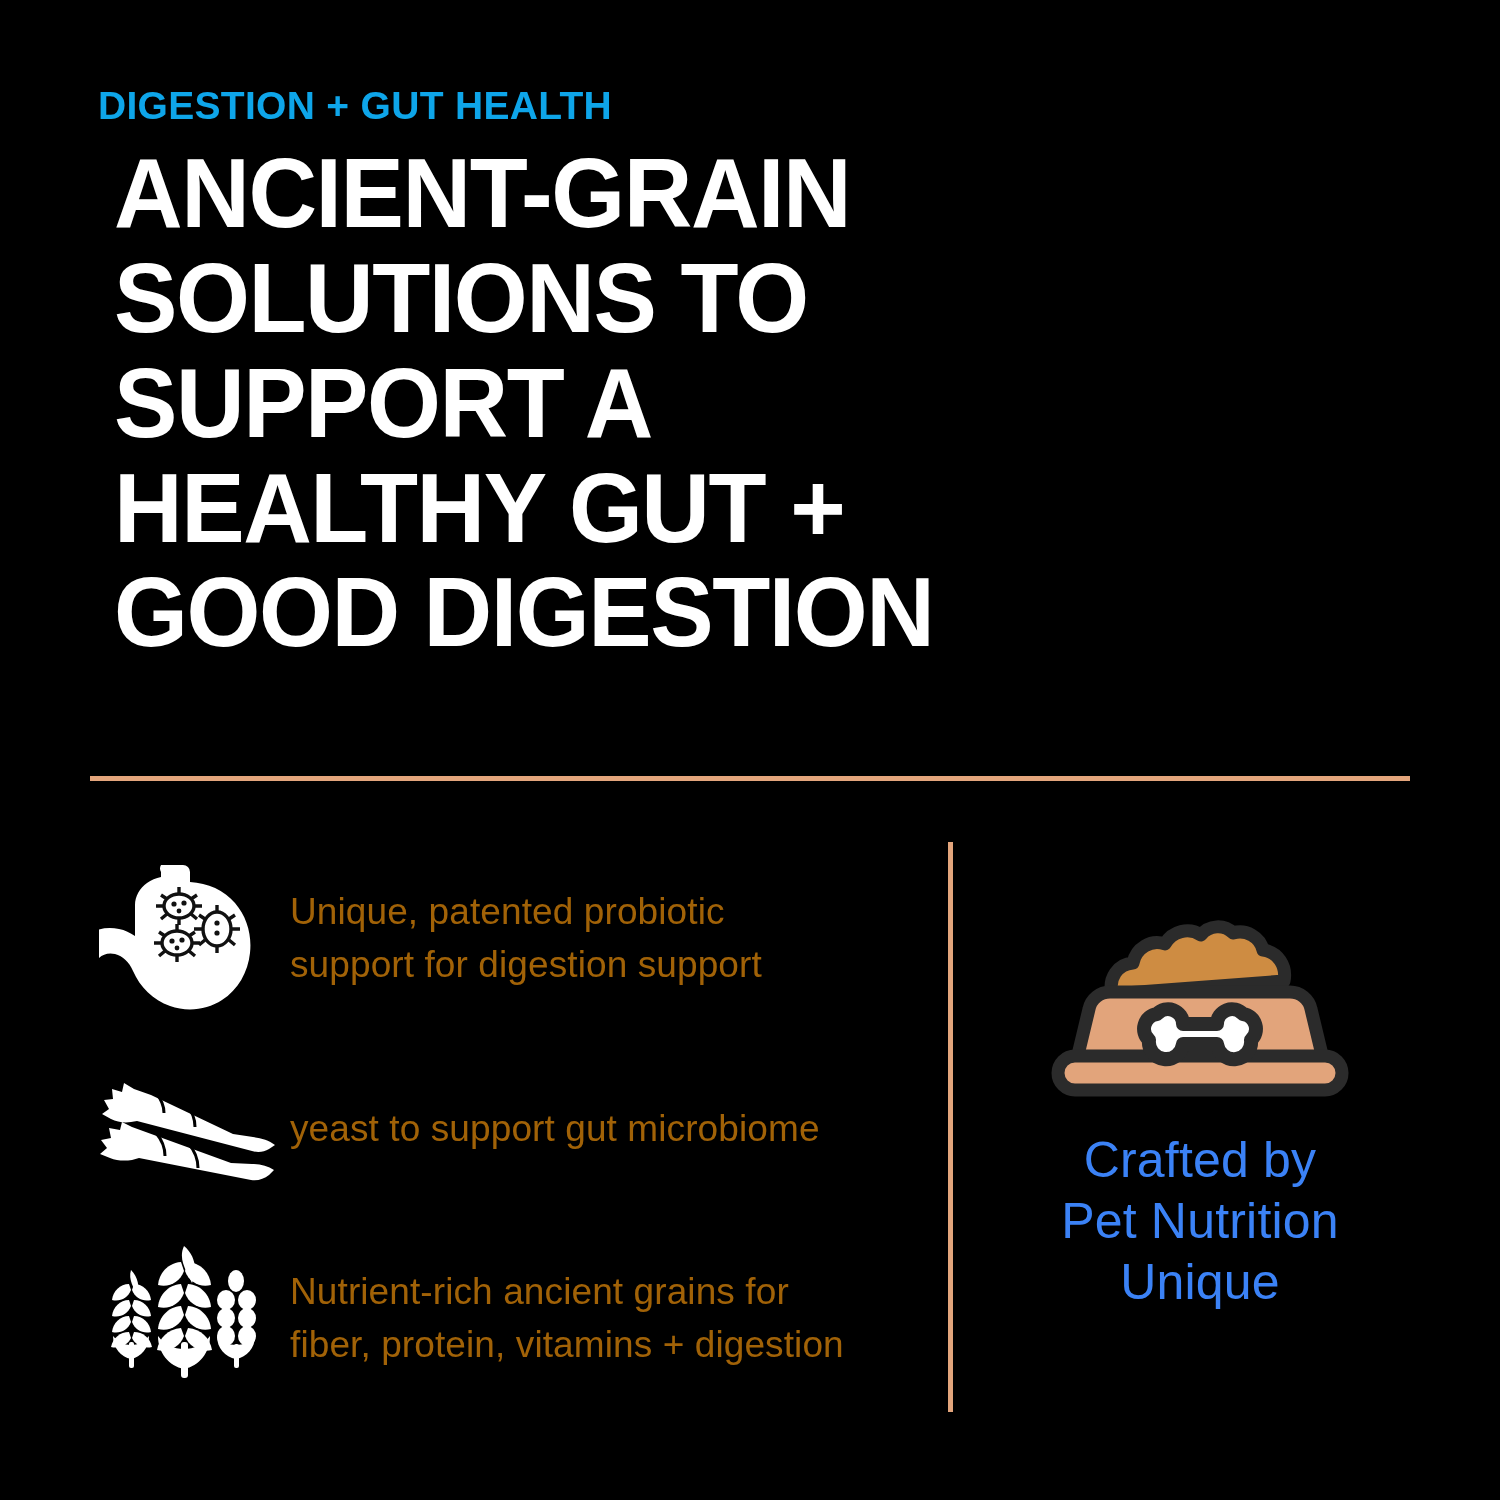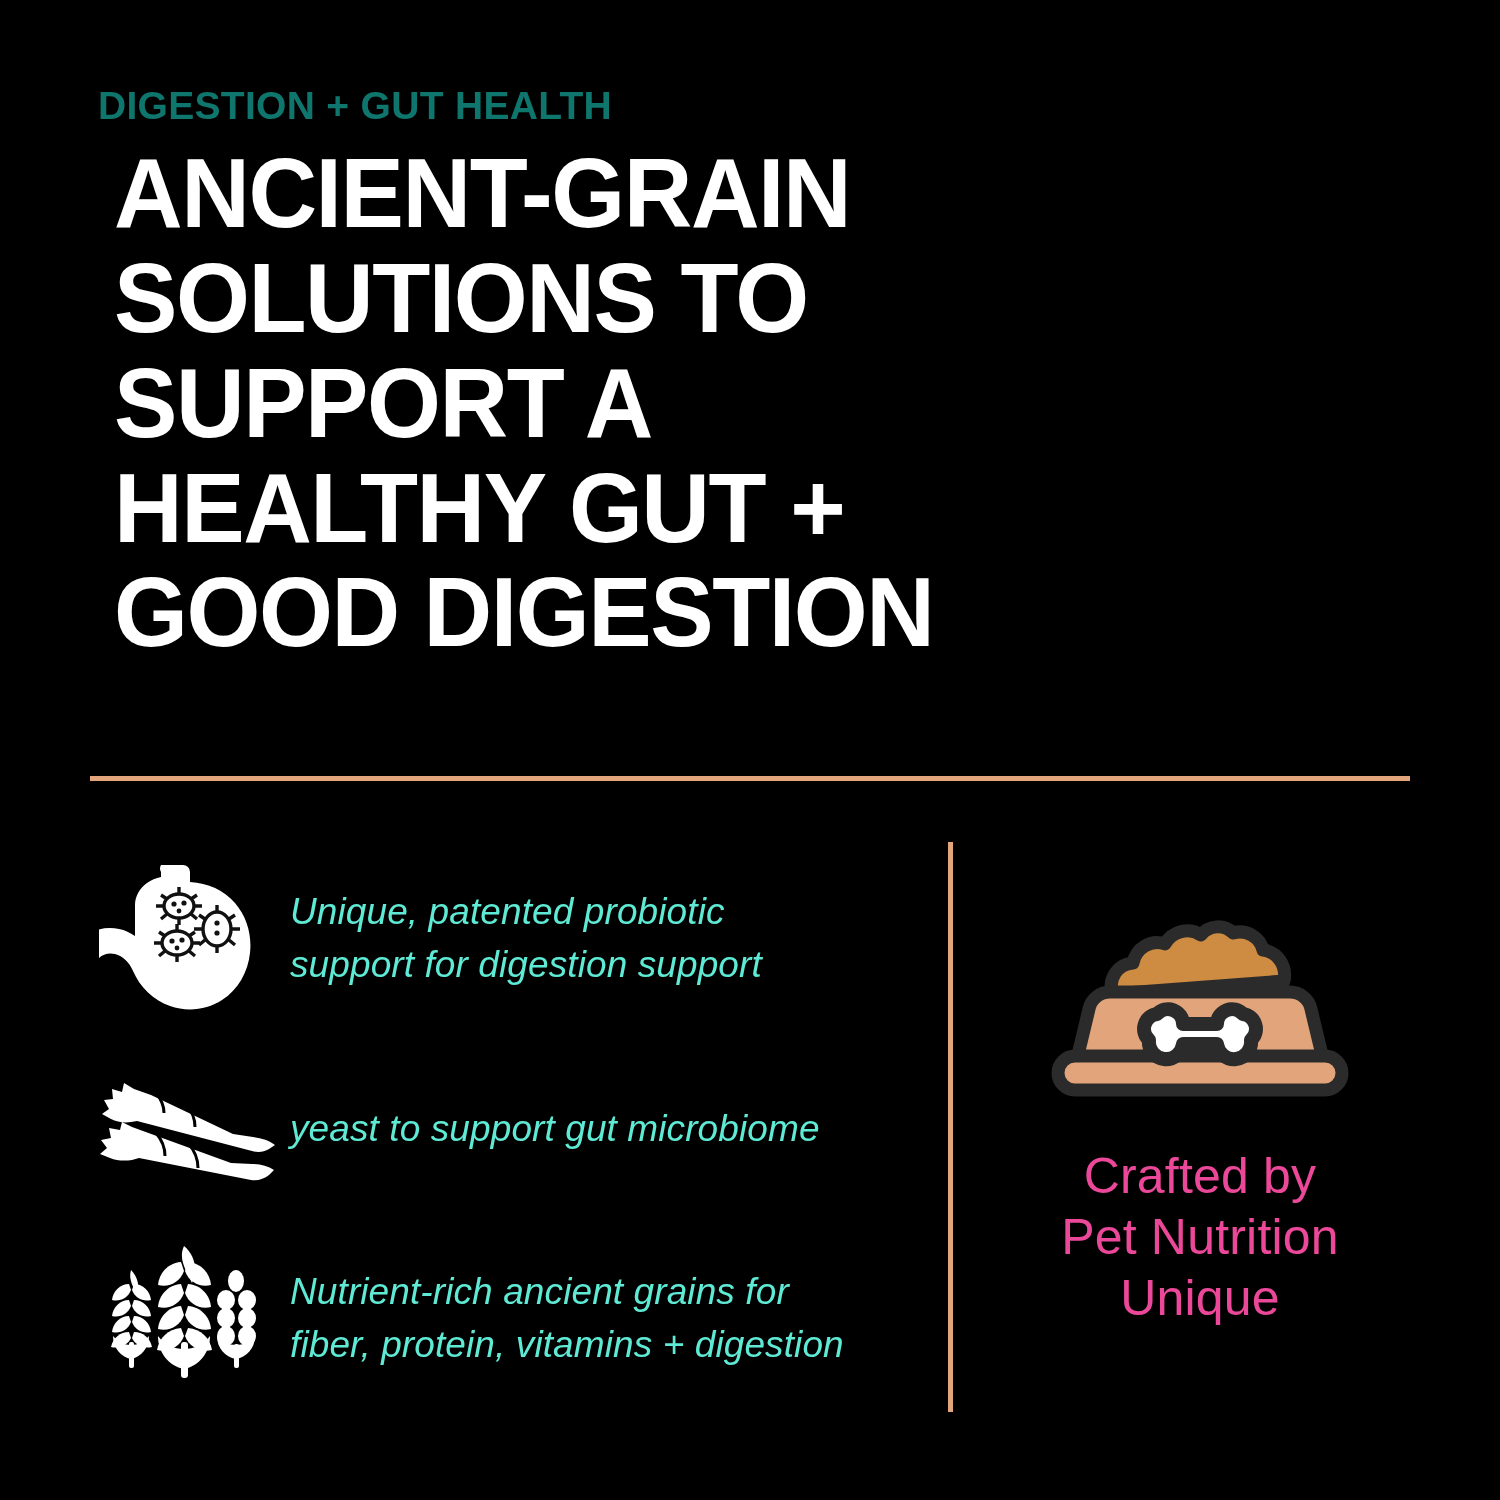--- a/index.html
+++ b/index.html
@@ -26,21 +26,21 @@
 
   
   .header {
     position: absolute;
     left: 98px;
     top: 86px;
     width: 1320px;
   }
 
   .eyebrow {
-    color: #0f766e;
+    color: #0ea5e9;
     font-size: 39px;
     font-weight: bold;
     letter-spacing: 0.3px;
     line-height: 1.0;
     margin: 0 0 14px 0;
     white-space: nowrap;
   }
 
   .headline {
     margin: 16px;
@@ -93,27 +93,26 @@
     width: 190px;
     min-width: 190px;
     height: 175px;
     display: flex;
     align-items: center;
     justify-content: center;
   }
   .bullet-icon svg { display: block; }
 
   .bullet-text {
-    color: #5eead4;
+    color: #a16207;
     font-size: 37px;
     line-height: 1.42;
     font-weight: 400;
     letter-spacing: 0.1px;
     padding-left: 10px;
-    font-style: italic;
   }
   .bullet-text span { display: block; white-space: nowrap; }
 
   
   .right-panel {
     position: absolute;
     left: 980px;
     top: 880px;
     width: 440px;
     display: flex;
@@ -123,22 +122,22 @@
   .bowl-wrap {
     width: 330px;
     height: 230px;
     display: flex;
     align-items: center;
     justify-content: center;
   }
   .bowl-wrap svg { display: block; }
 
   .crafted {
-    margin-top: 36px;
-    color: #ec4899;
+    margin-top: 20px;
+    color: #3b82f6;
     font-size: 50px;
     line-height: 1.22;
     font-weight: 400;
     text-align: center;
     letter-spacing: 0.2px;
   }
   .crafted span { display: block; white-space: nowrap; }
 </style>
 </head>
 <body>

